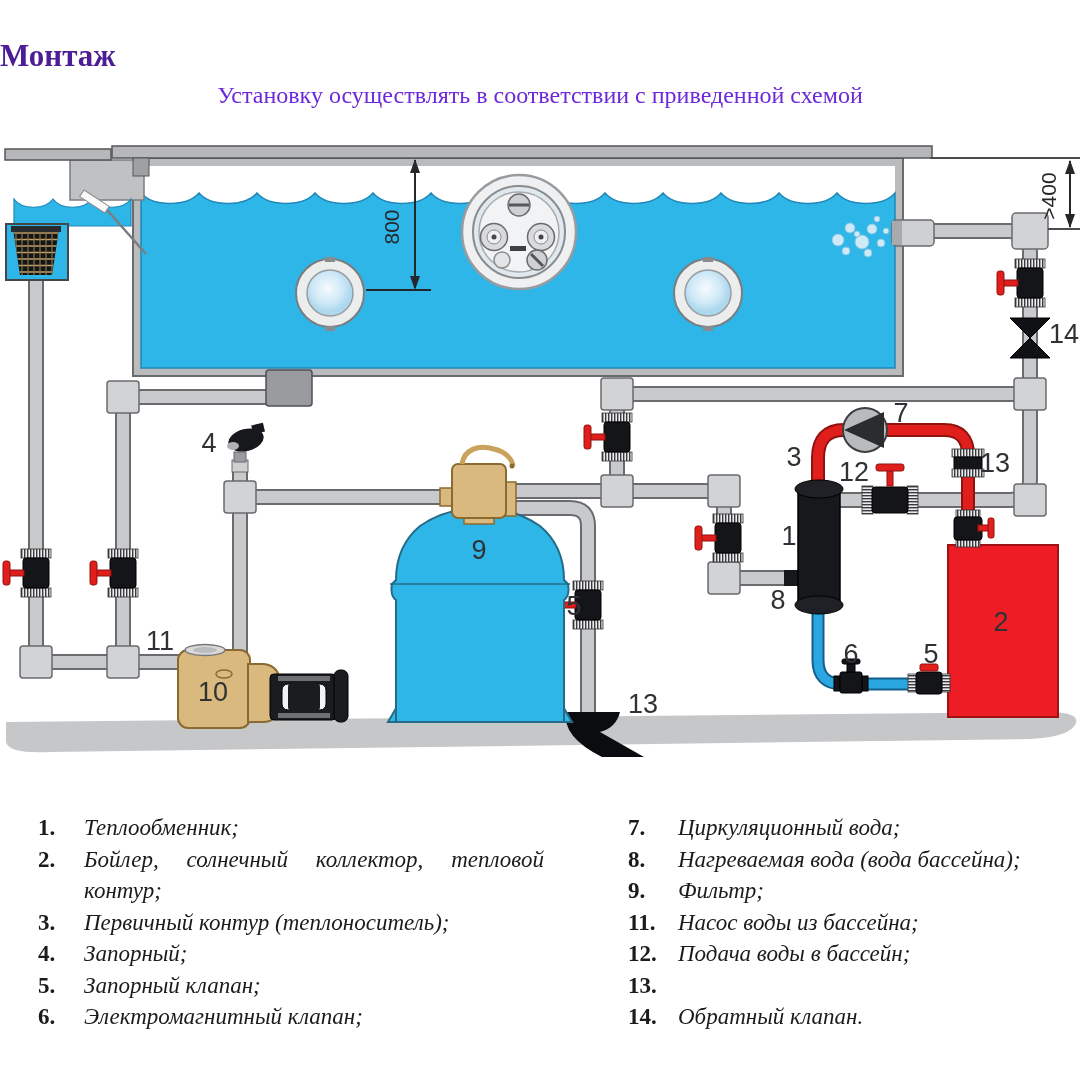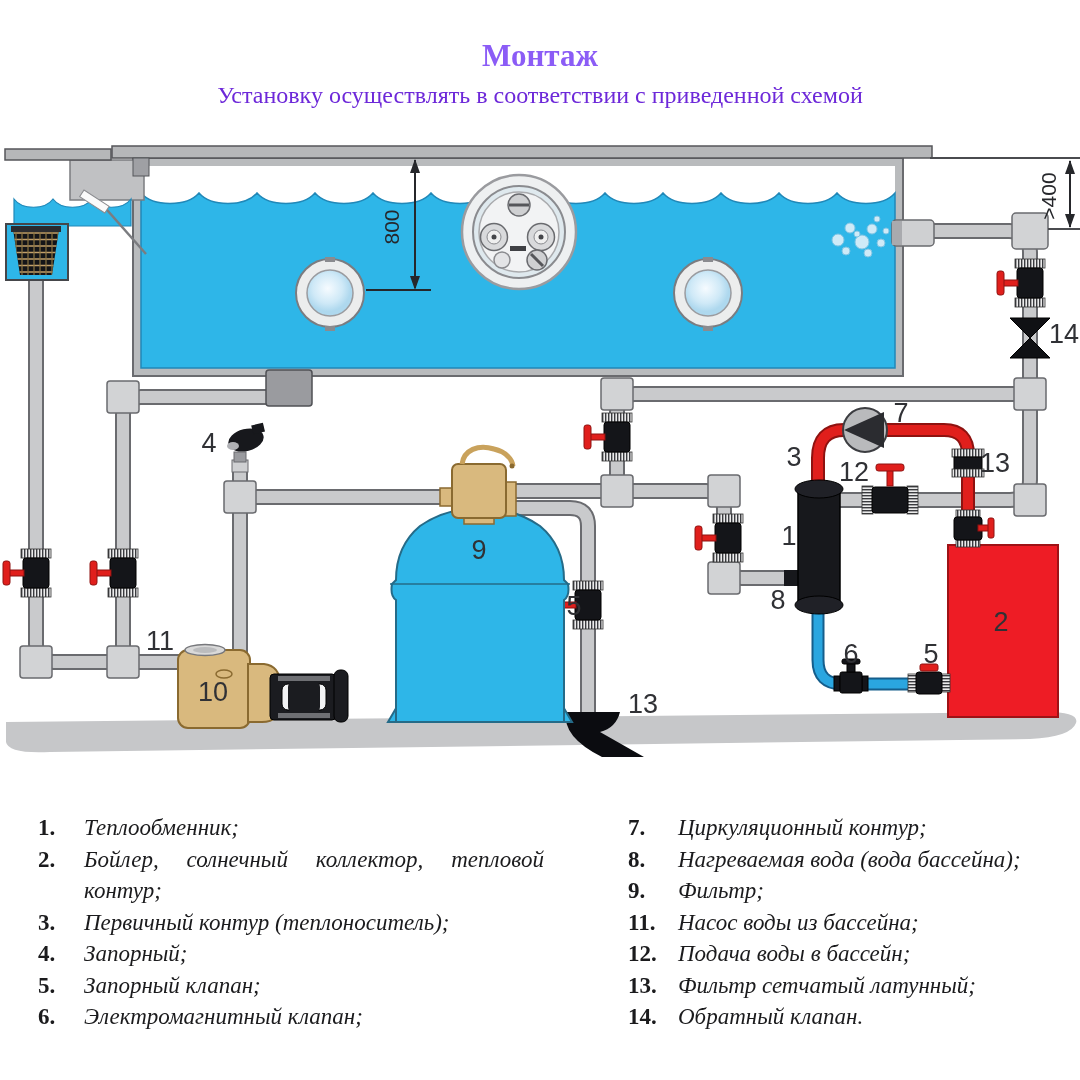--- a/index.html
+++ b/index.html
@@ -1,19 +1,19 @@
 <!DOCTYPE html>
 <html style="--water: #2eb6e8; --pipe: #c9cacc; --pipe_outline: #6a6b6f; --red: #e01f1c; --red_dark: #8e1210; --boiler_red: #ee1c25; --tan: #d9b97e; --tan_dark: #8a6a30; --blue_pipe: #2aa6e0; --floor: #c6c7c9; --label: #303135; --label_teal: #14607e; --label_maroon: #7c1113;"><head>
 <meta charset="utf-8">
 <style>
   html,body{margin:0;padding:0;background:#fff;}
   body{width:1080px;height:1080px;position:relative;overflow:hidden;
        font-family:"Liberation Serif",serif;}
-  .title{position:absolute;top:38px;left:0;width:1080px;text-align:center;
-         font:bold 31px "Liberation Serif",serif;color:#8b5cf6;}
+  .title{position:absolute;top:38px;left:0;width:1080px;text-align:left;
+         font:bold 31px "Liberation Serif",serif;color:#4c1d95;}
   .subtitle{position:absolute;top:82px;left:0;width:1080px;text-align:center;
          font:24px "Liberation Serif",serif;color:#6d28d9;}
   .legend{position:absolute;color:#1b1b1d;}
   .legend-left{left:38px;top:812px;width:506px;}
   .legend-right{left:628px;top:812px;width:436px;}
   .lrow{display:flex;font:23px/31.5px "Liberation Serif",serif;text-align:justify;}
   .legend-left .lnum{width:46px;font-weight:bold;flex:none;text-align:left;}
   .legend-right .lnum{width:50px;font-weight:bold;flex:none;text-align:left;}
   .ltxt{flex:1;font-style:italic;}
   svg{position:absolute;left:0;top:0;}
@@ -379,39 +379,38 @@
       <span class="ltxt">Запорный клапан;</span>
     </div>
   <div class="lrow">
       <span class="lnum">6.</span>
       <span class="ltxt">Электромагнитный клапан;</span>
     </div>
 </div>
 <div class="legend legend-right">
   <div class="lrow">
       <span class="lnum">7.</span>
-      <span class="ltxt">Циркуляционный контур;</span>
+      <span class="ltxt">Циркуляционный вода;</span>
     </div>
   <div class="lrow">
       <span class="lnum">8.</span>
       <span class="ltxt">Нагреваемая вода (вода бассейна);</span>
     </div>
   <div class="lrow">
       <span class="lnum">9.</span>
       <span class="ltxt">Фильтр;</span>
     </div>
   <div class="lrow">
       <span class="lnum">11.</span>
       <span class="ltxt">Насос воды из бассейна;</span>
     </div>
   <div class="lrow">
       <span class="lnum">12.</span>
       <span class="ltxt">Подача воды в бассейн;</span>
     </div>
   <div class="lrow">
       <span class="lnum">13.</span>
-      <span class="ltxt">Фильтр сетчатый латунный;</span>
     </div>
   <div class="lrow">
       <span class="lnum">14.</span>
       <span class="ltxt">Обратный клапан.</span>
     </div>
 </div>
 
 </body></html>

